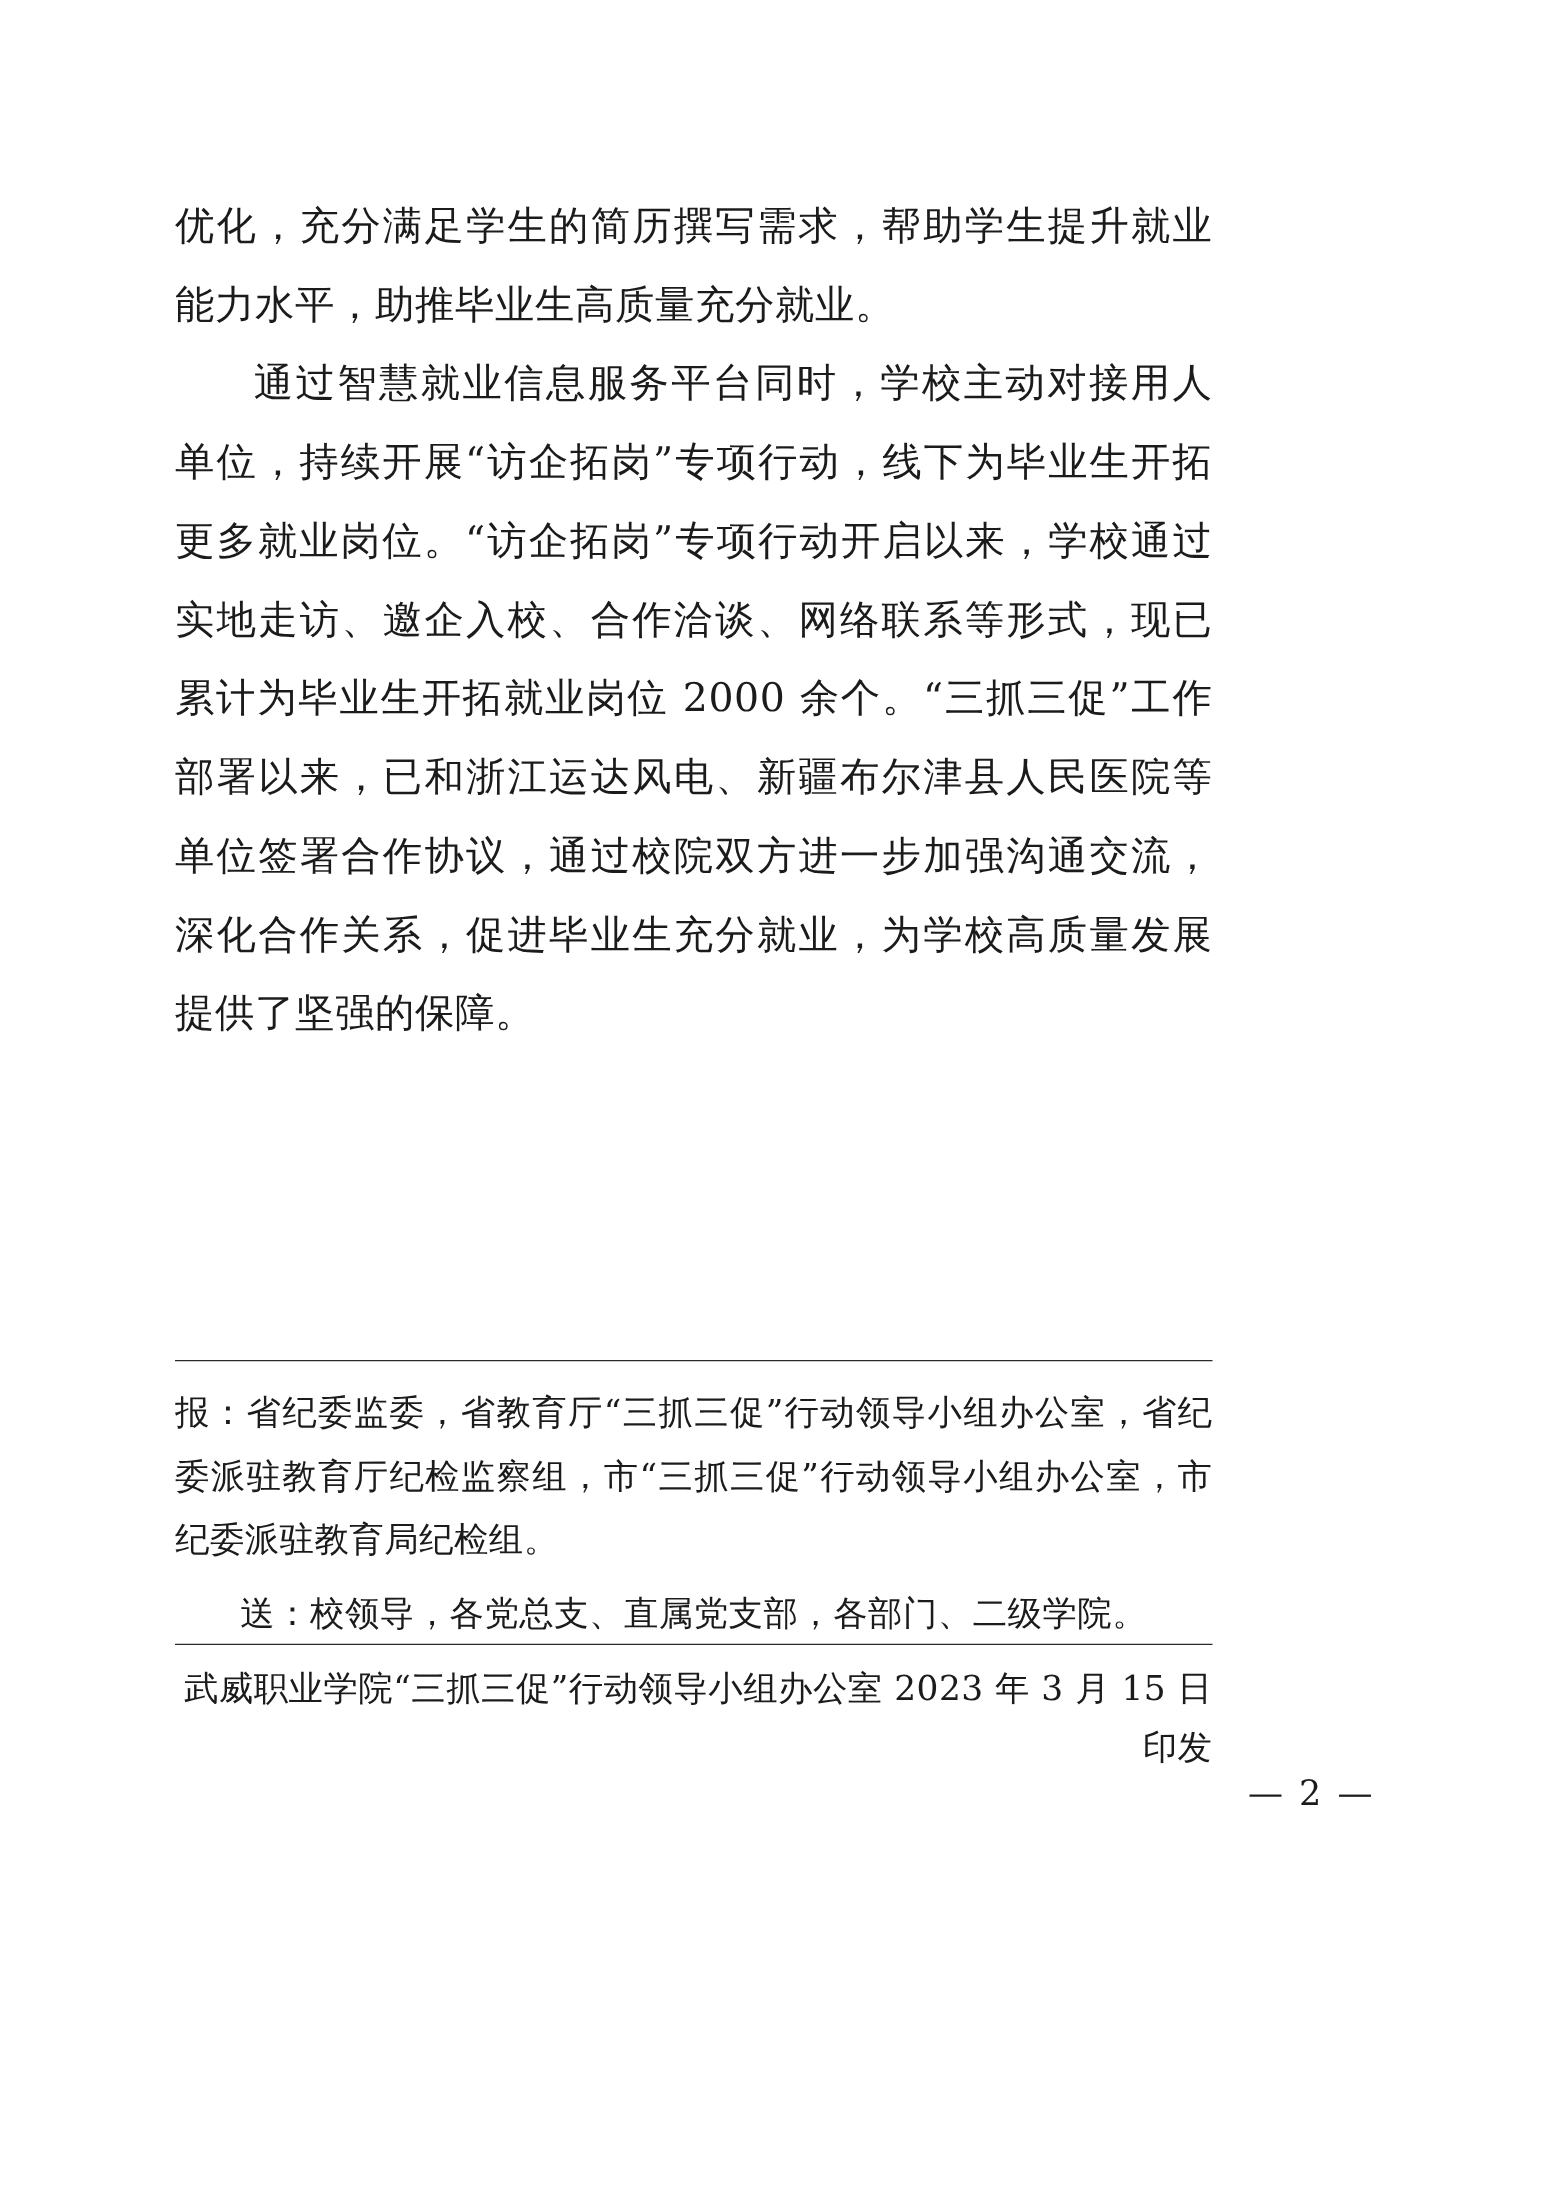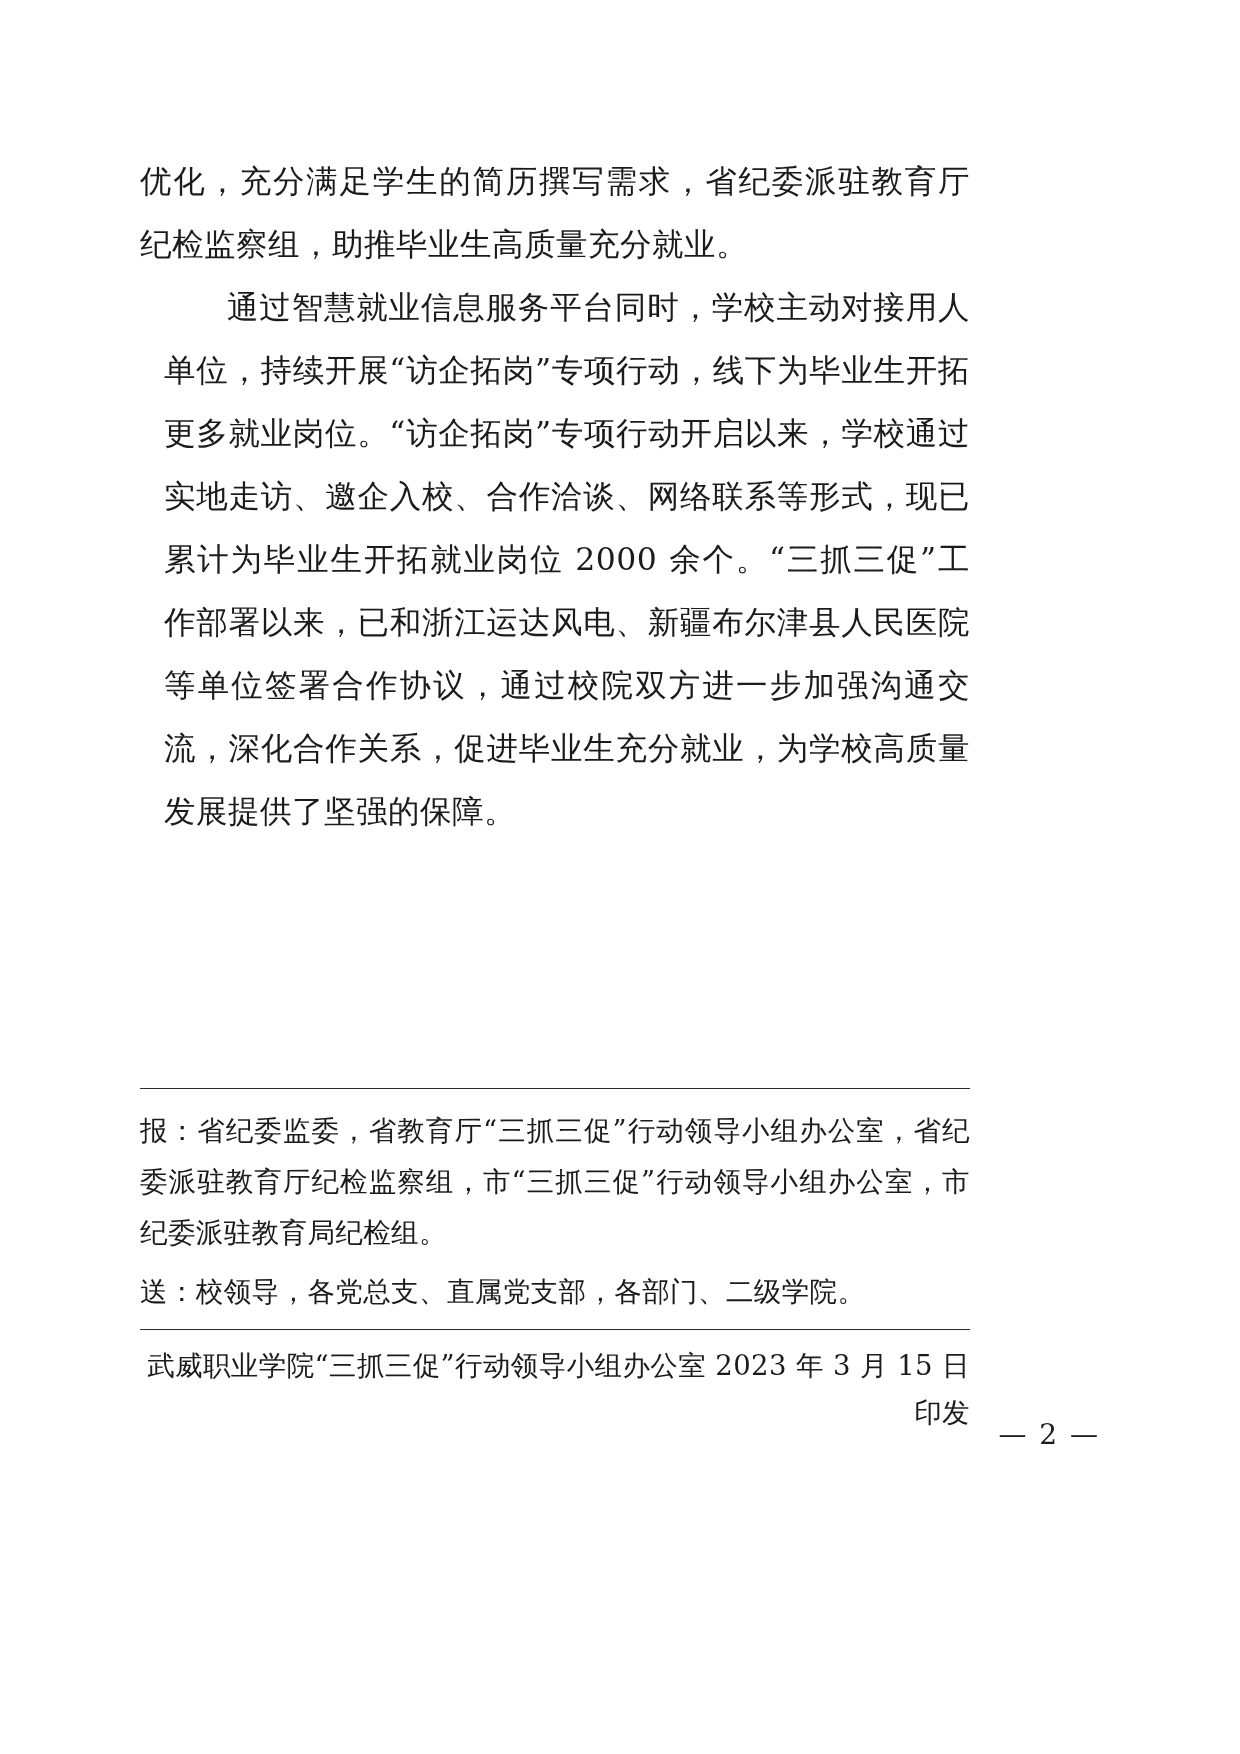--- a/index.html
+++ b/index.html
@@ -32,21 +32,20 @@
     margin: 0 0 0 0;
     font-size: 31.5px;
     line-height: 63px;
     letter-spacing: 0.5px;
     text-align: justify;
     text-justify: inter-ideograph;
     color: #1b1b1b;
   }
   p.para.indent {
     text-indent: 63px;
-    margin-left: 24px;
   }
   .footer-block {
     position: absolute;
     left: 140px;
     top: 1088px;
     width: 830px;
   }
   .rule {
     border-top: 1.6px solid #2a2a2a;
     height: 0;
@@ -62,21 +61,22 @@
     text-align: justify;
     text-justify: inter-ideograph;
     color: #1b1b1b;
     margin: 0;
   }
   .send-line {
     font-size: 27.5px;
     line-height: 47px;
     letter-spacing: 0.4px;
     color: #1b1b1b;
-    margin: 10px 0 14px 0;
+    margin: 10px 0 0 0;
+    text-align: center;
   }
   .issuer-line {
     font-size: 27.5px;
     line-height: 47px;
     letter-spacing: 0.4px;
     color: #1b1b1b;
     margin: 0;
     padding-top: 12px;
     text-align: right;
   }
@@ -88,21 +88,21 @@
     letter-spacing: 2px;
     color: #1b1b1b;
   }
 </style>
 </head>
 <body>
 
 <div class="page">
 
   <div class="body-area">
-    <p class="para">优化，充分满足学生的简历撰写需求，省纪委派驻教育厅纪检监察组，助推毕业生高质量充分就业。</p>
+    <p class="para">优化，充分满足学生的简历撰写需求，帮助学生提升就业能力水平，助推毕业生高质量充分就业。</p>
     <p class="para indent">通过智慧就业信息服务平台同时，学校主动对接用人单位，持续开展“访企拓岗”专项行动，线下为毕业生开拓更多就业岗位。“访企拓岗”专项行动开启以来，学校通过实地走访、邀企入校、合作洽谈、网络联系等形式，现已累计为毕业生开拓就业岗位 2000 余个。“三抓三促”工作部署以来，已和浙江运达风电、新疆布尔津县人民医院等单位签署合作协议，通过校院双方进一步加强沟通交流，深化合作关系，促进毕业生充分就业，为学校高质量发展提供了坚强的保障。</p>
   </div>
 
   <div class="footer-block">
     <div class="rule"></div>
     <div class="fwd-lines">
       <p class="fwd">报：省纪委监委，省教育厅“三抓三促”行动领导小组办公室，省纪委派驻教育厅纪检监察组，市“三抓三促”行动领导小组办公室，市纪委派驻教育局纪检组。</p>
       <p class="send-line">送：校领导，各党总支、直属党支部，各部门、二级学院。</p>
     </div>
     <div class="rule"></div>

